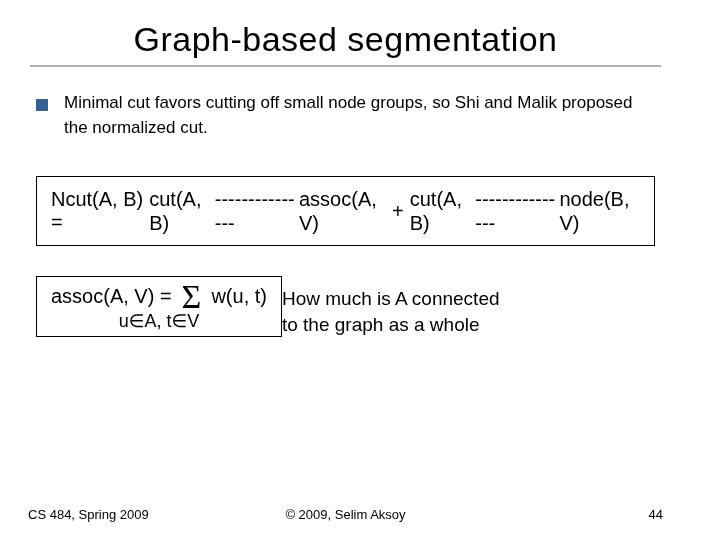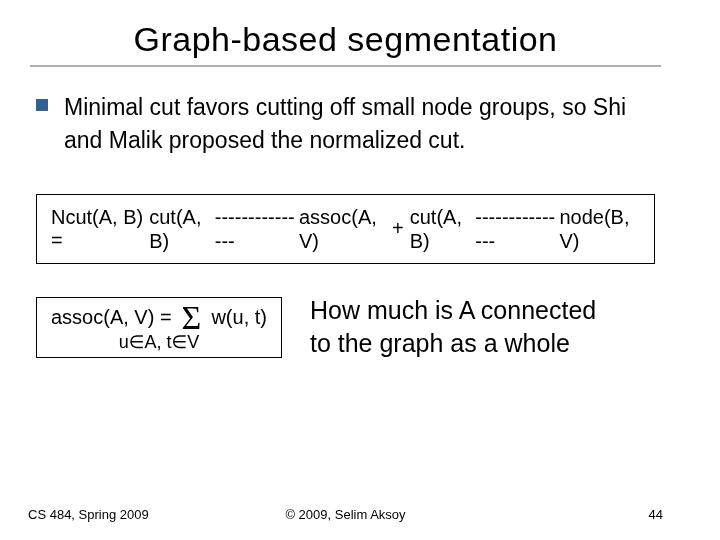--- a/index.html
+++ b/index.html
@@ -2,35 +2,35 @@
 <html><head>
 <meta charset="utf-8">
 <style>
   * { margin: 0; padding: 0; box-sizing: border-box; }
   html, body { width: 720px; height: 540px; font-family: Verdana, Geneva, sans-serif; background: #fff; color: #000; }
   .slide { width: 691px; height: 540px; position: relative; padding: 20px 30px 0 30px; }
   .title { font-size: 34px; text-align: center; font-weight: normal; letter-spacing: 0.5px; }
   .title-underline { border-bottom: 2px solid #b0b0b0; margin-top: 6px; }
   .body { margin-top: 24px; display: flex; align-items: flex-start; gap: 16px; padding: 0 6px; }
   .bullet-sq { width: 12px; height: 12px; background: #376092; flex: 0 0 auto; margin-top: 8px; }
-  .bullet-text { font-size: 23px; line-height: 1.45; }
+  .bullet-text { font-size: 17px; line-height: 1.45; }
   .formula-box { border: 1.5px solid #000; padding: 10px 14px; display: inline-block; }
   .formula-area { margin-top: 36px; padding: 0 6px; }
   .row1 { display: flex; align-items: center; gap: 14px; }
   .ncut-grid { display: flex; align-items: center; font-size: 20px; gap: 6px; }
   .frac-col { display: flex; flex-direction: row; align-items: center; line-height: 1.2; }
   .dash-line { letter-spacing: 0; font-family: Verdana, sans-serif; }
   .side-label { font-size: 20px; text-align: center; line-height: 1.3; margin-left: 10px; }
-  .row2 { margin-top: 30px; display: flex; align-items: center; gap: 28px; }
+  .row2 { margin-top: 30px; display: flex; align-items: flex-end; }
   .assoc-box { border: 1.5px solid #000; padding: 6px 14px 4px 14px; display: inline-block; }
   .assoc-inner { display: flex; flex-direction: column; align-items: center; }
   .assoc-top { display: flex; align-items: center; font-size: 20px; gap: 8px; }
   .sigma { font-size: 34px; font-family: 'Times New Roman', serif; line-height: 0.8; padding: 0 2px; }
   .assoc-bottom { font-size: 18px; margin-top: 0px; }
-  .assoc-desc { font-size: 25px; line-height: 1.35; }
+  .assoc-desc { font-size: 19px; line-height: 1.35; }
   .footer { position: absolute; bottom: 18px; left: 0; right: 0; display: flex; justify-content: space-between; align-items: center; padding: 0 28px; font-size: 13px; color: #000; }
   .footer .center { position: absolute; left: 0; right: 0; text-align: center; }
   .footer .right { margin-left: auto; }
 </style>
 </head>
 <body>
 
 <div class="slide">
 
   <div class="title">Graph-based segmentation</div>

